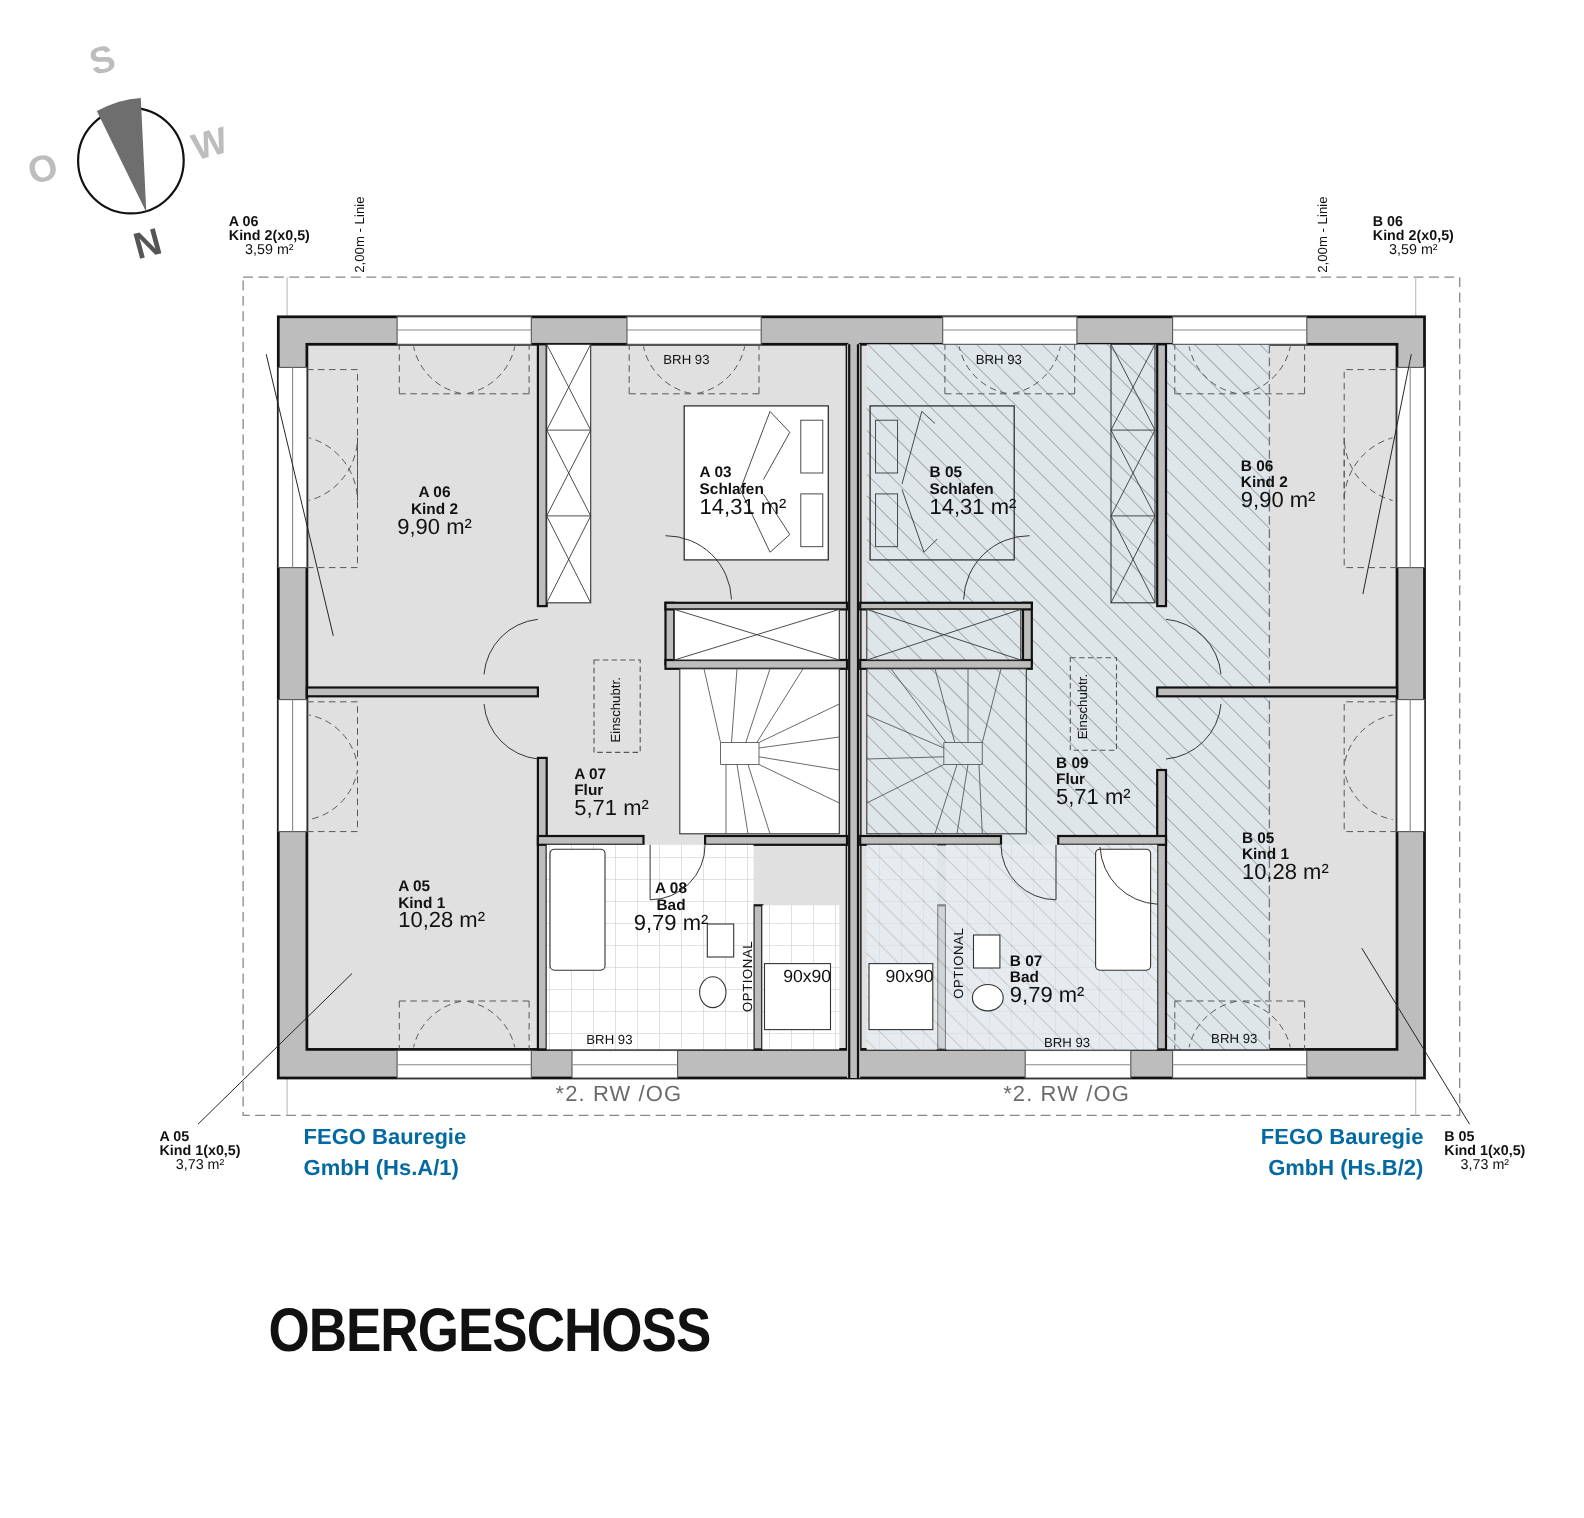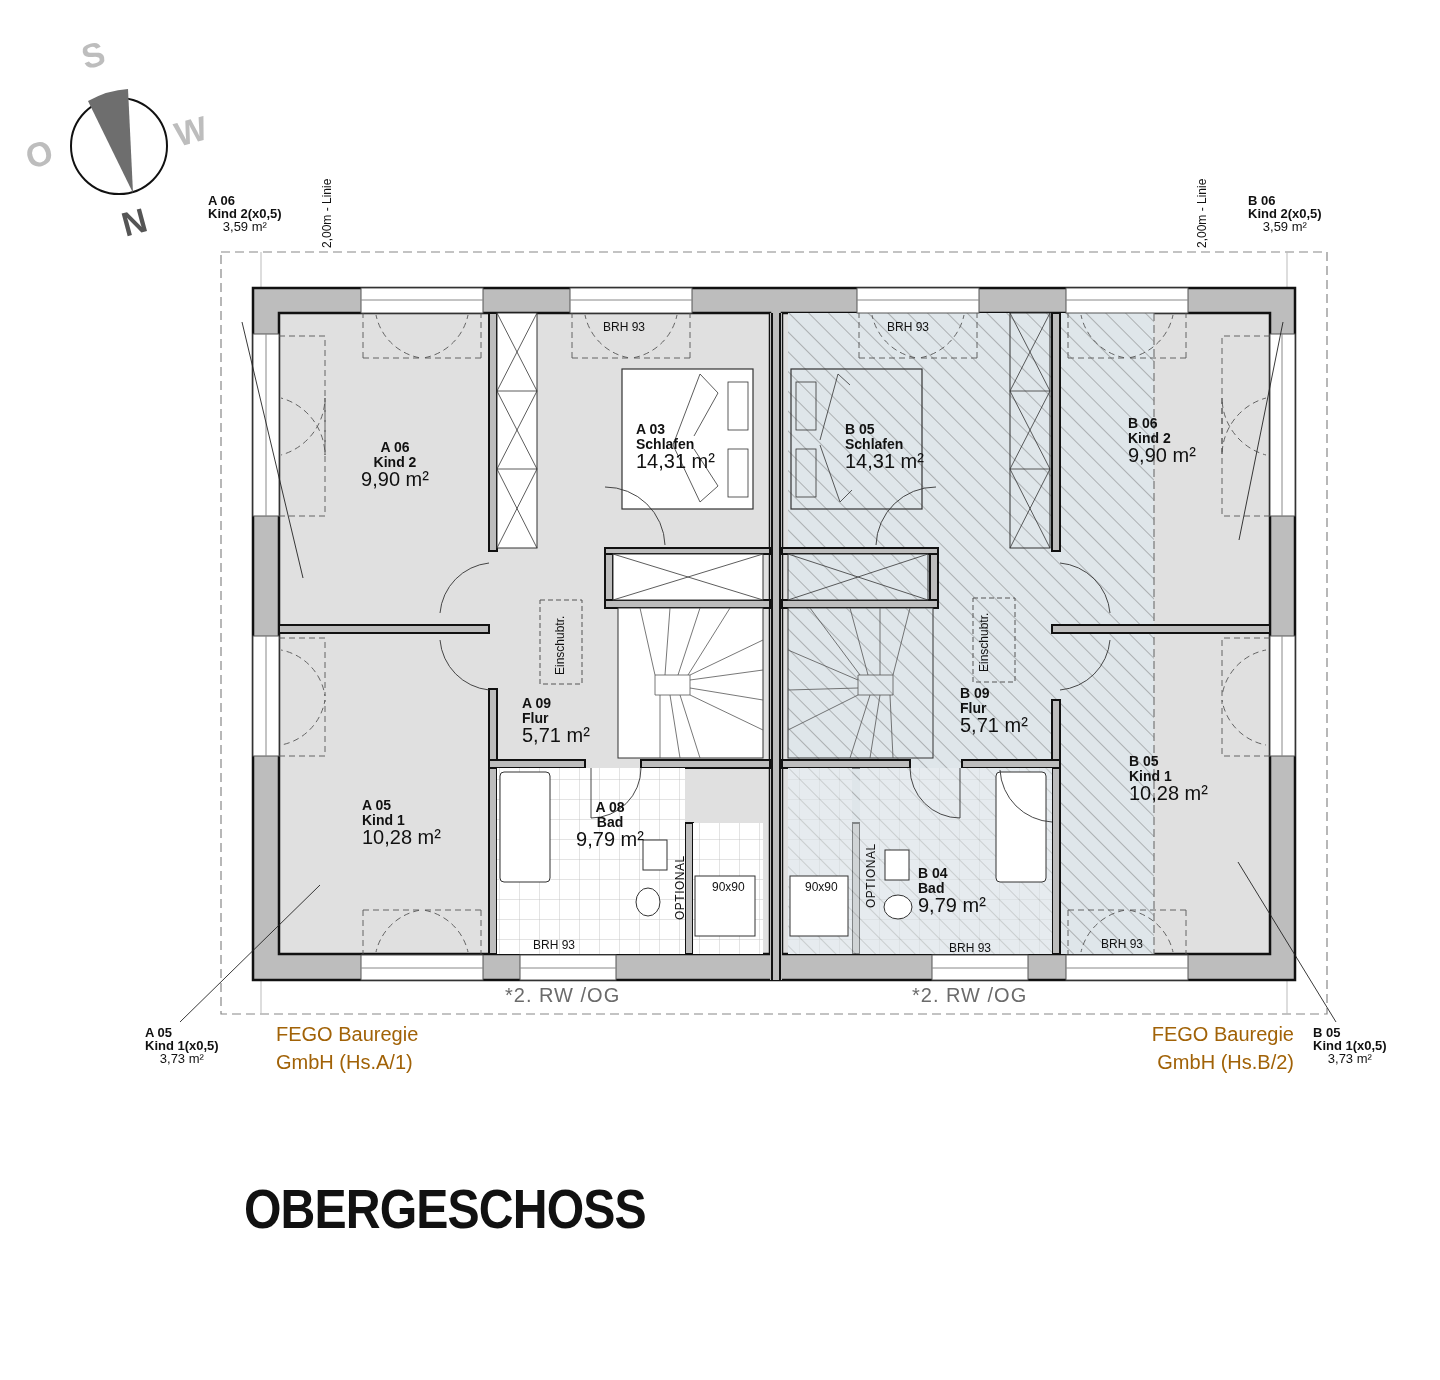--- a/index.html
+++ b/index.html
@@ -8,23 +8,23 @@
   .lbl { position: absolute; line-height: 1.05; }
   .lbl .id, .lbl .nm { font-weight: bold; font-size: 14px; display: block; }
   .lbl .ar { font-size: 20px; display: block; }
   .lbl.c { text-align: center; }
   .ext { position: absolute; line-height: 1.0; }
   .ext .id, .ext .nm { font-weight: bold; font-size: 13px; display: block; }
   .ext .ar { font-size: 13px; display: block; text-align: center; }
   .vert { position: absolute; font-size: 12px; transform-origin: left top; transform: rotate(-90deg); white-space: nowrap; }
   .brh { position: absolute; font-size: 12px; }
   .opt { position: absolute; font-size: 12px; transform-origin: left top; transform: rotate(-90deg); white-space: nowrap; letter-spacing: 0.5px; }
-  .shower { position: absolute; font-size: 12px; }
+  .shower { position: absolute; font-size: 16px; }
   .rw { position: absolute; font-size: 20px; font-weight: normal; color: #6b6b6b; letter-spacing: 1px; }
-  .fego { position: absolute; font-size: 20px; font-weight: normal; color: #a16207; line-height: 1.4; }
+  .fego { position: absolute; font-size: 20px; font-weight: bold; color: #0369a1; line-height: 1.4; }
   .fego.r { text-align: right; }
   .title { position: absolute; left: 244px; top: 1176px; font-size: 56px; font-weight: bold; letter-spacing: -1px; transform: scaleX(0.86); transform-origin: left top; }
   .compass-letter { position: absolute; font-size: 34px; font-weight: bold; color: #bdbdbd; }
   svg { position: absolute; left: 0; top: 0; }
 </style>
 </head>
 <body>
 
 <svg width="1440" height="1380" viewBox="0 0 1440 1380">
   <defs>
@@ -242,21 +242,21 @@
   <span class="id">A 06</span>
   <span class="nm">Kind 2</span>
   <span class="ar">9,90 m²</span>
 </div>
 <div class="lbl" style="left:636px;top:422px;">
   <span class="id">A 03</span>
   <span class="nm">Schlafen</span>
   <span class="ar">14,31 m²</span>
 </div>
 <div class="lbl" style="left:522px;top:696px;">
-  <span class="id">A 09</span>
+  <span class="id">A 07</span>
   <span class="nm">Flur</span>
   <span class="ar">5,71 m²</span>
 </div>
 <div class="lbl" style="left:362px;top:798px;">
   <span class="id">A 05</span>
   <span class="nm">Kind 1</span>
   <span class="ar">10,28 m²</span>
 </div>
 <div class="lbl c" style="left:575px;top:800px;width:70px;">
   <span class="id">A 08</span>
@@ -278,21 +278,21 @@
   <span class="id">B 09</span>
   <span class="nm">Flur</span>
   <span class="ar">5,71 m²</span>
 </div>
 <div class="lbl" style="left:1129px;top:754px;">
   <span class="id">B 05</span>
   <span class="nm">Kind 1</span>
   <span class="ar">10,28 m²</span>
 </div>
 <div class="lbl" style="left:918px;top:866px;">
-  <span class="id">B 04</span>
+  <span class="id">B 07</span>
   <span class="nm">Bad</span>
   <span class="ar">9,79 m²</span>
 </div>
 
 <span class="brh" style="left:603px;top:320px;">BRH 93</span>
 <span class="brh" style="left:887px;top:320px;">BRH 93</span>
 <span class="brh" style="left:533px;top:938px;">BRH 93</span>
 <span class="brh" style="left:949px;top:941px;">BRH 93</span>
 <span class="brh" style="left:1101px;top:937px;">BRH 93</span>
 

